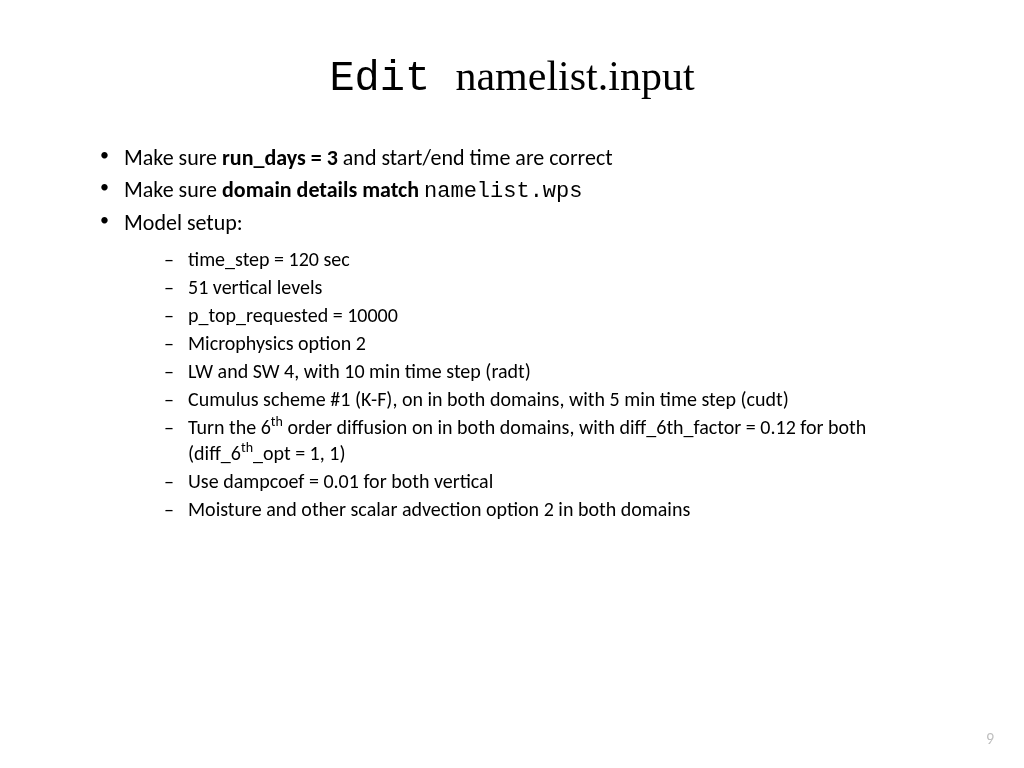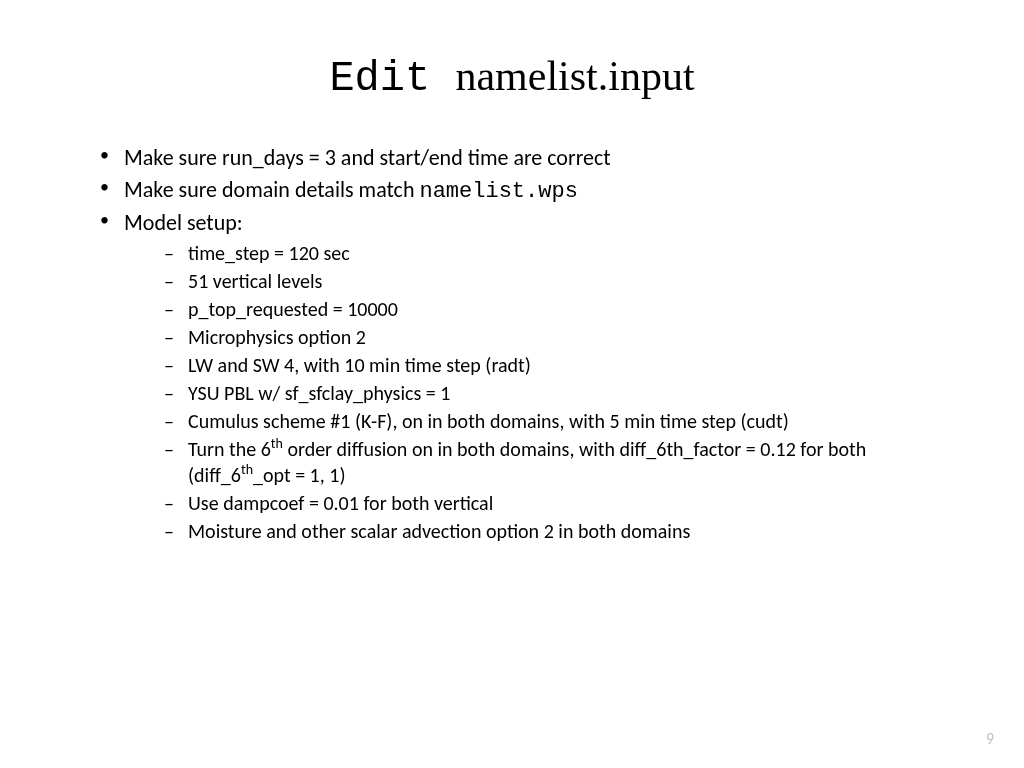--- a/index.html
+++ b/index.html
@@ -43,36 +43,36 @@
     ul.main > li::before {
       content: "•";
       position: absolute;
       left: 0;
       top: 0;
       font-size: 18px;
     }
     ul.sub {
       list-style: none;
       margin-left: 40px;
-      margin-top: 2px;
+      margin-top: 8px;
     }
     ul.sub > li {
       font-size: 20px;
       line-height: 1.3;
       position: relative;
       padding-left: 24px;
       margin-bottom: 2px;
     }
     ul.sub > li::before {
       content: "–";
       position: absolute;
       left: 0;
       top: 0;
     }
-    .bold { font-weight: normal; }
+    .bold { font-weight: bold; }
     .mono-inline {
       font-family: "Courier New", Courier, monospace;
     }
     sup { font-size: 0.7em; vertical-align: super; line-height: 0; }
     .page-num {
       position: absolute;
       bottom: 20px;
       right: 30px;
       font-size: 16px;
       color: #bfbfbf;
@@ -94,21 +94,20 @@
       <span>Make sure </span><span class="bold">domain details match </span><span class="mono-inline">namelist.wps</span>
     </li>
     <li>
       <span>Model setup:</span>
       <ul class="sub">
         <li><span>time_step = 120 sec</span></li>
         <li><span>51 vertical levels</span></li>
         <li><span>p_top_requested = 10000</span></li>
         <li><span>Microphysics option 2</span></li>
         <li><span>LW and SW 4, with 10 min time step (radt)</span></li>
-        <li><span>YSU PBL w/ sf_sfclay_physics = 1</span></li>
         <li><span>Cumulus scheme #1 (K-F), on in both domains, with 5 min time step (cudt)</span></li>
         <li>
           <span>Turn the 6</span><sup>th</sup><span> order diffusion on in both domains, with diff_6th_factor = 0.12 for both (diff_6</span><sup>th</sup><span>_opt = 1, 1)</span>
         </li>
         <li><span>Use dampcoef = 0.01 for both vertical</span></li>
         <li><span>Moisture and other scalar advection option 2 in both domains</span></li>
       </ul>
     </li>
   </ul>
 </div>

